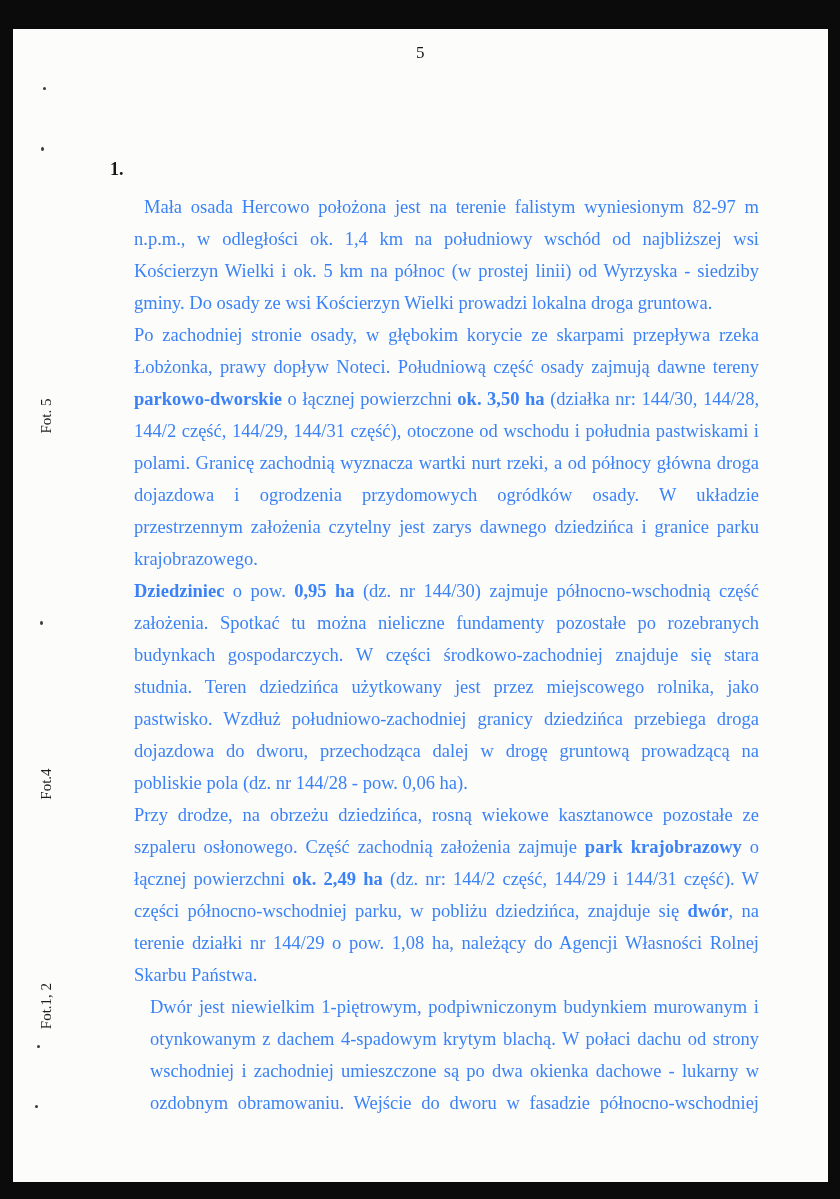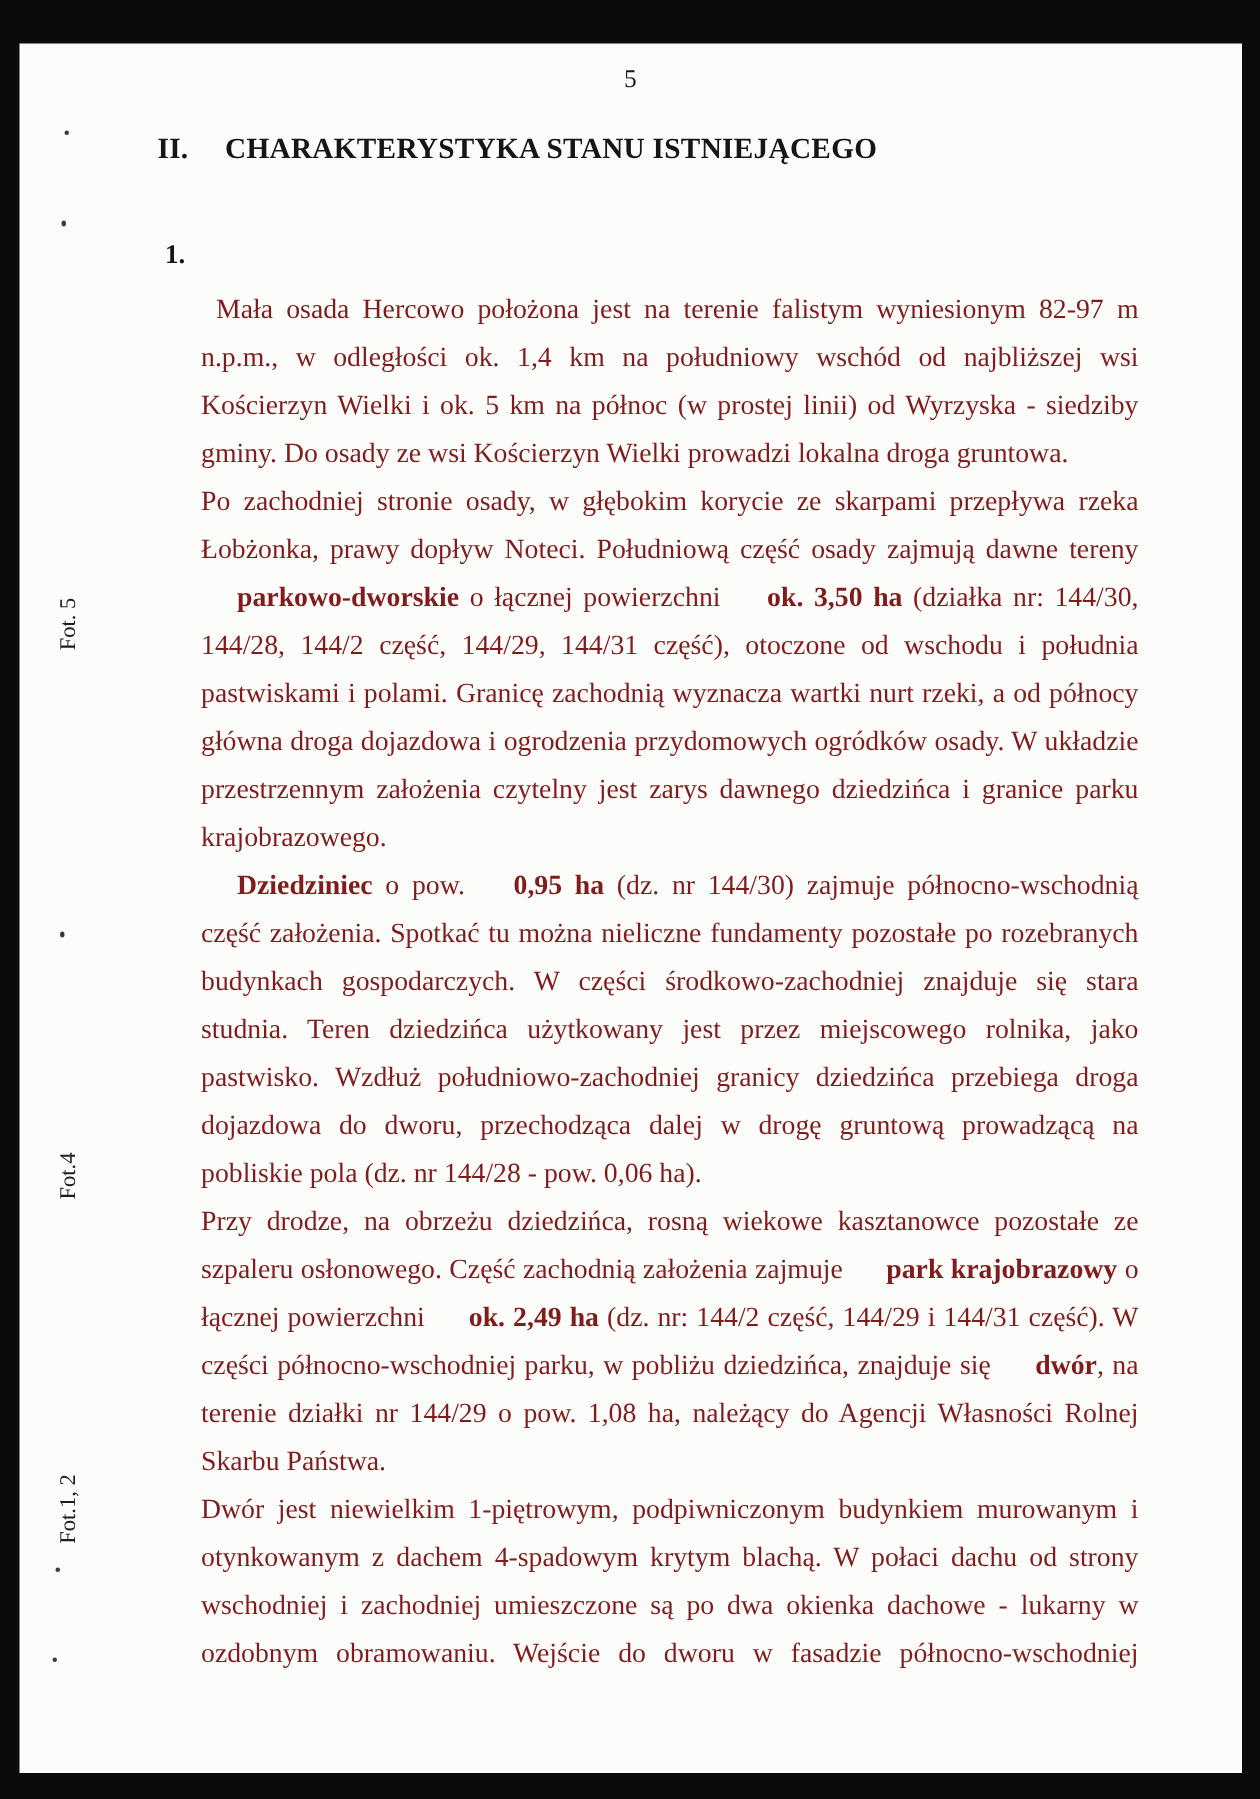--- a/index.html
+++ b/index.html
@@ -43,26 +43,26 @@
     white-space: nowrap;
   }
   .section-num { width: 30px; flex: 0 0 30px; }
   .body-text {
     position: absolute;
     top: 162px; left: 121px;
     width: 625px;
     font-size: 18.5px;
     line-height: 32px;
     text-align: justify;
-    color: #7f1d1d;
+    color: #3b82f6;
   }
   .para { margin: 0; }
   .para:first-child { text-indent: 10px; }
-  .para:last-child { text-align-last: justify; }
-  .bold { font-weight: bold; margin-left: 24px; }
+  .para:last-child { text-align-last: justify; margin-left: 16px; }
+  .bold { font-weight: bold; }
   .margin-note {
     position: absolute;
     width: 90px; height: 20px;
     left: -10px;
     text-align: center;
     transform: rotate(-90deg);
     font-size: 15px;
     color: #1d1d1d;
     white-space: nowrap;
   }
@@ -81,24 +81,20 @@
   .s4 { left: 24px; top: 1016px; width: 3px; height: 3px; }
   .s5 { left: 22px; top: 1076px; width: 3px; height: 3px; }
 </style>
 </head>
 <body>
 
 <div class="page">
 
   <div class="page-number">5</div>
 
-  <div class="heading">
-    <span class="heading-num">II.</span>
-    <span class="heading-title">CHARAKTERYSTYKA STANU ISTNIEJĄCEGO</span>
-  </div>
 
   <div class="section-heading">
     <span class="section-num">1.</span>
   </div>
 
   <div class="body-text" id="paragraphs">
       <div class="para"><span>Mała osada Hercowo położona jest na terenie falistym wyniesionym 82-97 m n.p.m., w odległości ok. 1,4 km na południowy wschód od najbliższej wsi Kościerzyn Wielki i ok. 5 km na północ (w prostej linii) od Wyrzyska - siedziby gminy. Do osady ze wsi Kościerzyn Wielki prowadzi lokalna droga gruntowa.</span></div>
       <div class="para"><span>Po zachodniej stronie osady, w głębokim korycie ze skarpami przepływa rzeka Łobżonka, prawy dopływ Noteci. Południową część osady zajmują dawne tereny </span><span class="bold">parkowo-dworskie</span><span> o łącznej powierzchni </span><span class="bold">ok. 3,50 ha</span><span> (działka nr: 144/30, 144/28, 144/2 część, 144/29, 144/31 część), otoczone od wschodu i południa pastwiskami i polami. Granicę zachodnią wyznacza wartki nurt rzeki, a od północy główna droga dojazdowa i ogrodzenia przydomowych ogródków osady. W układzie przestrzennym założenia czytelny jest zarys dawnego dziedzińca i granice parku krajobrazowego.</span></div>
       <div class="para"><span class="bold">Dziedziniec</span><span> o pow. </span><span class="bold">0,95 ha</span><span> (dz. nr 144/30) zajmuje północno-wschodnią część założenia. Spotkać tu można nieliczne fundamenty pozostałe po rozebranych budynkach gospodarczych. W części środkowo-zachodniej znajduje się stara studnia. Teren dziedzińca użytkowany jest przez miejscowego rolnika, jako pastwisko. Wzdłuż południowo-zachodniej granicy dziedzińca przebiega droga dojazdowa do dworu, przechodząca dalej w drogę gruntową prowadzącą na pobliskie pola (dz. nr 144/28 - pow. 0,06 ha).</span></div>
       <div class="para"><span>Przy drodze, na obrzeżu dziedzińca, rosną wiekowe kasztanowce pozostałe ze szpaleru osłonowego. Część zachodnią założenia zajmuje </span><span class="bold">park krajobrazowy</span><span> o łącznej powierzchni </span><span class="bold">ok. 2,49 ha</span><span> (dz. nr: 144/2 część, 144/29 i 144/31 część). W części północno-wschodniej parku, w pobliżu dziedzińca, znajduje się </span><span class="bold">dwór</span><span>, na terenie działki nr 144/29 o pow. 1,08 ha, należący do Agencji Własności Rolnej Skarbu Państwa.</span></div>

